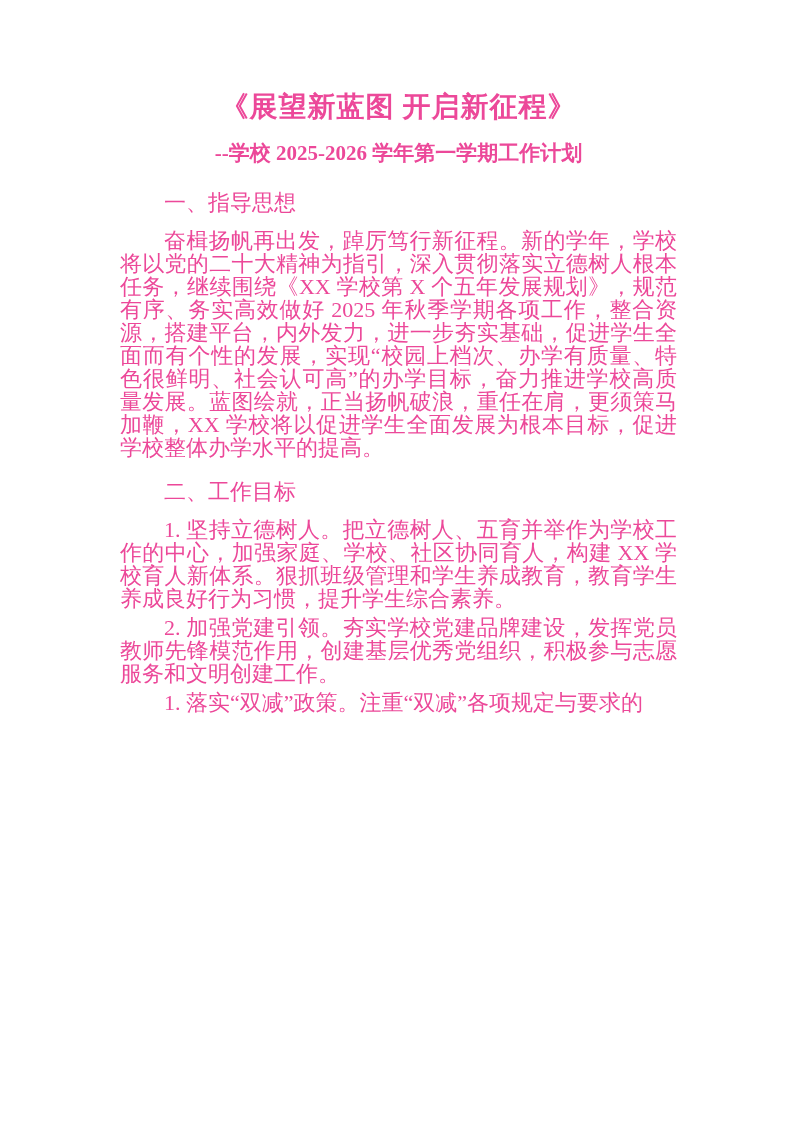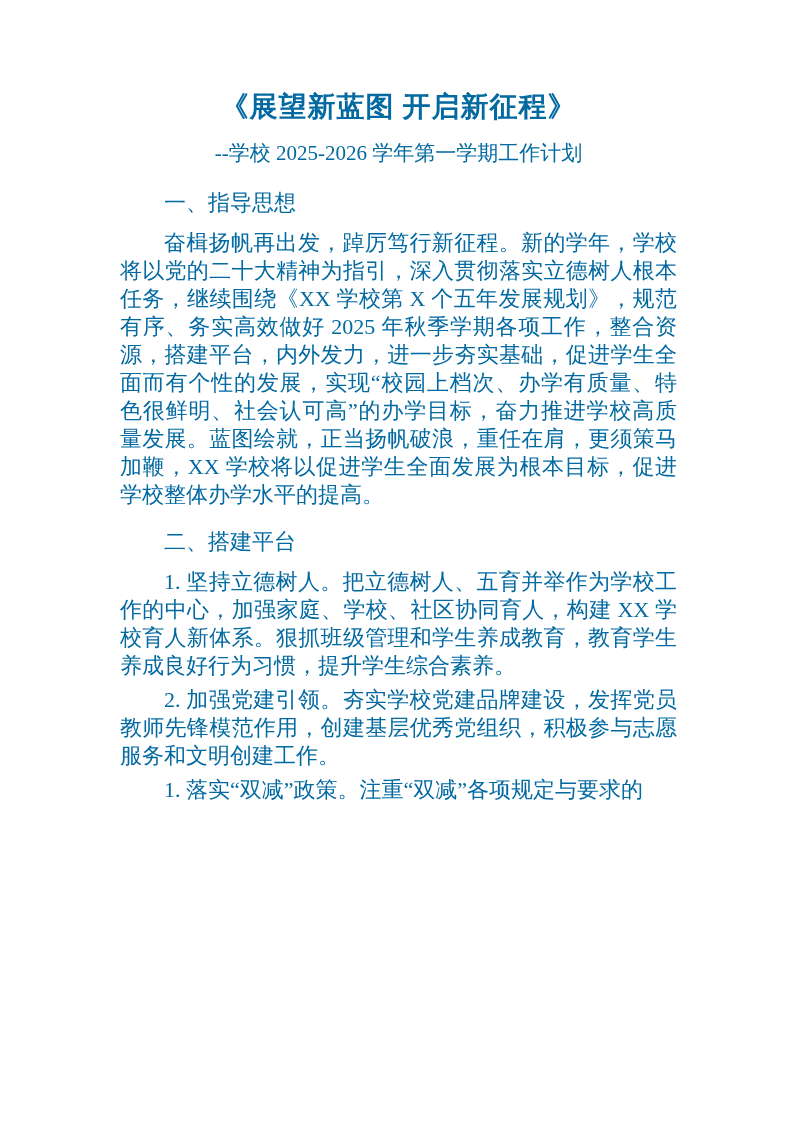--- a/index.html
+++ b/index.html
@@ -7,65 +7,66 @@
     padding: 0;
     background: #ffffff;
   }
   .page {
     position: relative;
     width: 793px;
     height: 859px;
     box-sizing: border-box;
     padding: 88px 116px 12px 120px;
     background: #ffffff;
-    color: #0369a1;
+    color: #ec4899;
     font-family: "Liberation Serif", "DejaVu Serif", serif;
     overflow: hidden;
   }
   .doc-title {
     font-size: 28px;
     font-weight: 700;
     line-height: 38px;
     text-align: center;
     letter-spacing: 1px;
   }
   .doc-subtitle {
     font-size: 21px;
     line-height: 34px;
     text-align: center;
     margin-top: 10px;
+    font-weight: bold;
   }
   .section-heading {
     font-size: 22px;
     font-weight: 400;
     line-height: 41px;
     text-indent: 2em;
     margin-top: 12px;
   }
   p.body-paragraph {
     font-size: 22px;
-    line-height: 28px;
+    line-height: 23px;
     text-indent: 2em;
     text-align: justify;
     text-justify: inter-character;
     margin: 6px 0 0 0;
   }
 </style>
 </head>
 <body>
 
 <div class="page">
   <div class="doc-title">《展望新蓝图 开启新征程》</div>
 
   <div class="doc-subtitle">--学校 2025-2026 学年第一学期工作计划</div>
 
   <div class="section-heading">一、指导思想</div>
 
   <p class="body-paragraph">奋楫扬帆再出发，踔厉笃行新征程。新的学年，学校将以党的二十大精神为指引，深入贯彻落实立德树人根本任务，继续围绕《XX 学校第 X 个五年发展规划》，规范有序、务实高效做好 2025 年秋季学期各项工作，整合资源，搭建平台，内外发力，进一步夯实基础，促进学生全面而有个性的发展，实现“校园上档次、办学有质量、特色很鲜明、社会认可高”的办学目标，奋力推进学校高质量发展。蓝图绘就，正当扬帆破浪，重任在肩，更须策马加鞭，XX 学校将以促进学生全面发展为根本目标，促进学校整体办学水平的提高。</p>
 
-  <div class="section-heading">二、搭建平台</div>
+  <div class="section-heading">二、工作目标</div>
 
   <p class="body-paragraph">1. 坚持立德树人。把立德树人、五育并举作为学校工作的中心，加强家庭、学校、社区协同育人，构建 XX 学校育人新体系。狠抓班级管理和学生养成教育，教育学生养成良好行为习惯，提升学生综合素养。</p>
 
   <p class="body-paragraph">2. 加强党建引领。夯实学校党建品牌建设，发挥党员教师先锋模范作用，创建基层优秀党组织，积极参与志愿服务和文明创建工作。</p>
 
   <p class="body-paragraph">1. 落实“双减”政策。注重“双减”各项规定与要求的</p>
 </div>
 
 </body></html>

